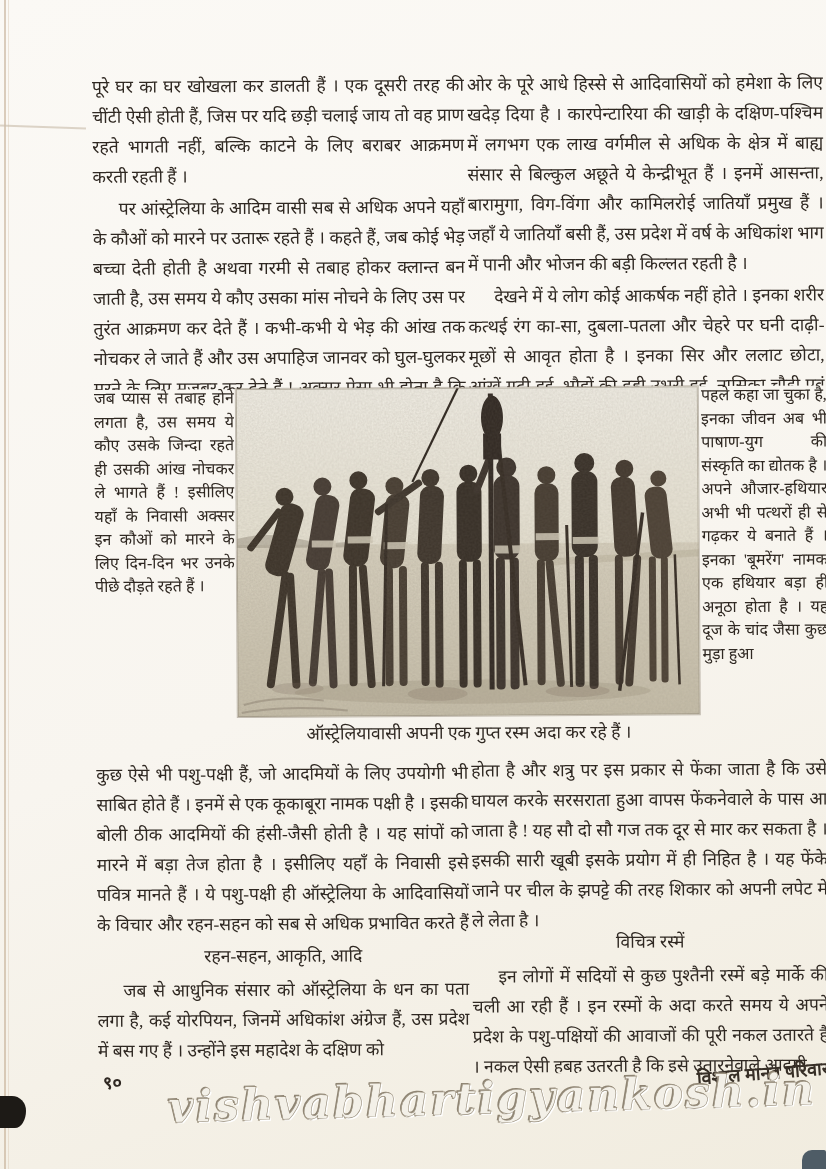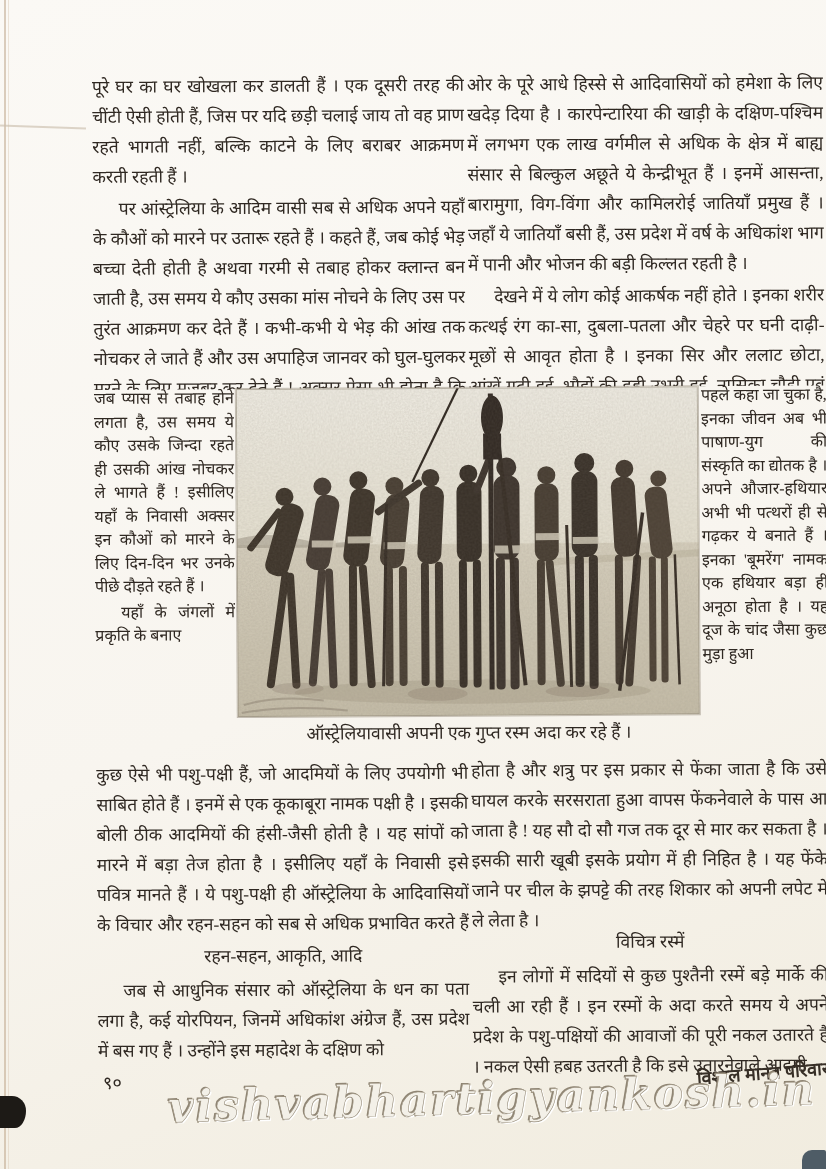--- a/index.html
+++ b/index.html
@@ -23,21 +23,21 @@
   .r-narrow{left:702px;top:385px;width:126px;height:380px;}
   .l-mid{left:95px;top:758px;width:372px;height:178px;}
   .l-head{left:95px;top:940px;width:372px;height:30px;}
   .l-last{left:95px;top:974px;width:372px;height:98px;}
   .r-mid{left:470px;top:756px;width:356px;height:172px;}
   .r-head{left:470px;top:928px;width:356px;height:30px;}
   .r-last{left:470px;top:962px;width:356px;height:112px;}
   .photo-wrap{position:absolute;left:237px;top:388px;width:462px;height:328px;box-shadow:0 0 0 1px rgba(130,120,104,.45);background:#efebdf;}
   .cap-wrap{left:237px;top:718px;width:462px;height:30px;}
   
-  .pageno{position:absolute;left:100px;top:1068px;font-size:18px;font-weight:400;}
+  .pageno{position:absolute;left:100px;top:1068px;font-size:18px;font-weight:700;}
   .watermark{
     position:absolute;left:168px;top:1074px;width:530px;text-align:center;
     font-family:"DejaVu Serif","Liberation Serif",serif;font-style:italic;
     font-size:44px;letter-spacing:2px;font-weight:600;
     color:#f3f0e8;
     text-shadow:-1.4px -1.2px 0 #8f8574, 1.4px 1.4px 0 #ffffff, -0.5px 1px 0 #a89e8c;
     -webkit-text-stroke:0.6px #968c7a;
     transform:rotate(-1.6deg);
   }
   .running-title{
@@ -69,21 +69,20 @@
     <p class="indent">पर आंस्ट्रेलिया के आदिम वासी सब से अधिक अपने यहाँ के कौओं को मारने पर उतारू रहते हैं । कहते हैं, जब कोई भेड़ बच्चा देती होती है अथवा गरमी से तबाह होकर क्लान्त बन जाती है, उस समय ये कौए उसका मांस नोचने के लिए उस पर तुरंत आक्रमण कर देते हैं । कभी-कभी ये भेड़ की आंख तक नोचकर ले जाते हैं और उस अपाहिज जानवर को घुल-घुलकर मरने के लिए मजबूर कर देते हैं ! अक्सर ऐसा भी होता है कि कोई आदमी जंगल में राह भूलकर</p>
   </div>
 
   <div class="blk r-top">
     <p>ओर के पूरे आधे हिस्से से आदिवासियों को हमेशा के लिए खदेड़ दिया है । कारपेन्टारिया की खाड़ी के दक्षिण-पश्चिम में लगभग एक लाख वर्गमील से अधिक के क्षेत्र में बाह्य संसार से बिल्कुल अछूते ये केन्द्रीभूत हैं । इनमें आसन्ता, बारामुगा, विग-विंगा और कामिलरोई जातियाँ प्रमुख हैं । जहाँ ये जातियाँ बसी हैं, उस प्रदेश में वर्ष के अधिकांश भाग में पानी और भोजन की बड़ी किल्लत रहती है ।</p>
     <p class="indent">देखने में ये लोग कोई आकर्षक नहीं होते । इनका शरीर कत्थई रंग का-सा, दुबला-पतला और चेहरे पर घनी दाढ़ी-मूछों से आवृत होता है । इनका सिर और ललाट छोटा, आंखें गढ़ी हुई, भौहों की हड्डी उभरी हुई, नासिका चौड़ी एवं चपटी, ठुड्डी छोटी और ओठ मोटे होते हैं । जैसा कि</p>
   </div>
 
   <div class="blk l-narrow narrow">
     <p>जब प्यास से तबाह होने लगता है, उस समय ये कौए उसके जिन्दा रहते ही उसकी आंख नोचकर ले भागते हैं ! इसीलिए यहाँ के निवासी अक्सर इन कौओं को मारने के लिए दिन-दिन भर उनके पीछे दौड़ते रहते हैं ।</p>
-    <p class="indent">यहाँ के जंगलों में प्रकृति के बनाए</p>
   </div>
 
   <div class="blk r-narrow narrow">
     <p>पहले कहा जा चुका है, इनका जीवन अब भी पाषाण-युग की संस्कृति का द्योतक है । अपने औजार-हथियार अभी भी पत्थरों ही से गढ़कर ये बनाते हैं । इनका 'बूमरेंग' नामक एक हथियार बड़ा ही अनूठा होता है । यह दूज के चांद जैसा कुछ मुड़ा हुआ</p>
   </div>
 
   <div class="photo-wrap">
     <svg width="462" height="328" viewBox="0 0 462 328" xmlns="http://www.w3.org/2000/svg">
       <defs>
         <linearGradient id="sky" x1="0" y1="0" x2="0" y2="1">

